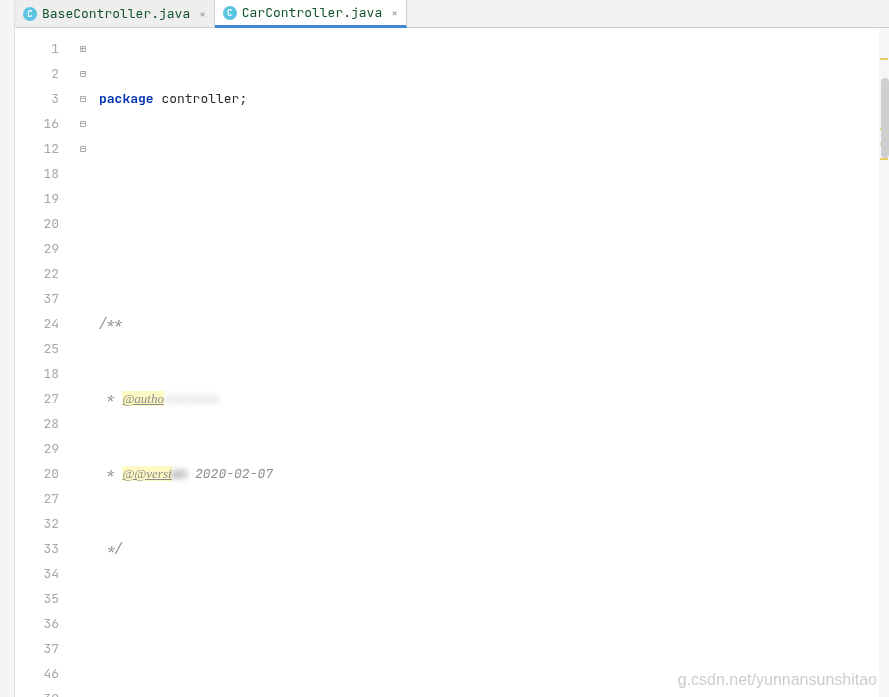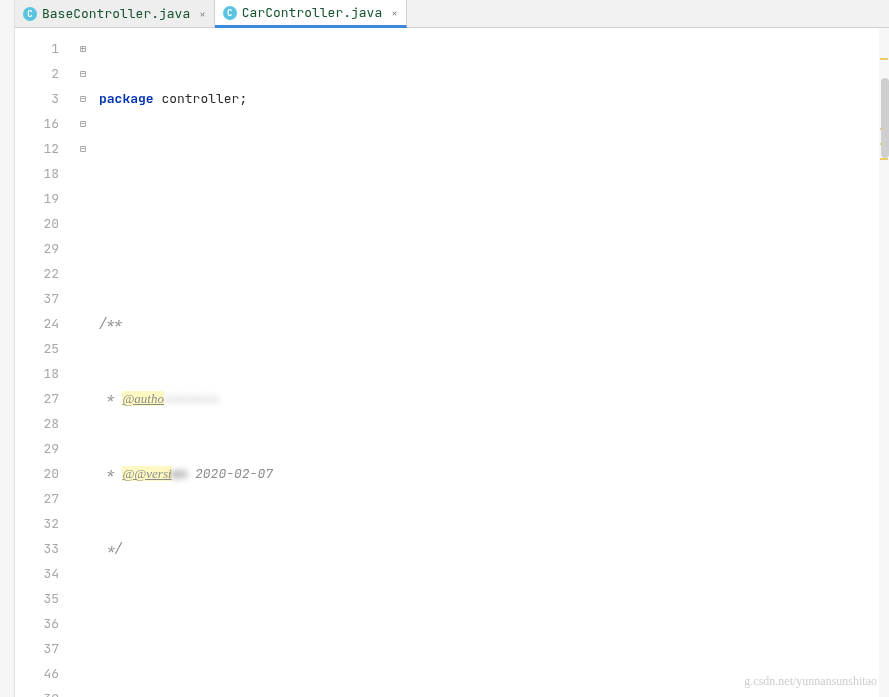--- a/index.html
+++ b/index.html
@@ -98,22 +98,22 @@
     .blurred { filter: blur(3px); color: #bbb; }
     .blurred2 { filter: blur(3px); }
 
     .fold-col { width: 12px; padding: 8px 0; line-height: 25px; color: #a0a0a0; font-size: 10px; text-align: center; }
 
     .watermark {
       position: absolute;
       bottom: 8px;
       right: 12px;
       color: rgba(170,170,170,0.6);
-      font-size: 12px;
-      font-family: Liberation Serif, serif;
+      font-size: 16px;
+      font-family: Liberation Sans, sans-serif;
     }
 
     .scrollbar {
       position: absolute;
       right: 0;
       top: 78px;
       width: 8px;
       height: 80px;
       background: #cfcfcf;
       border-radius: 4px;

